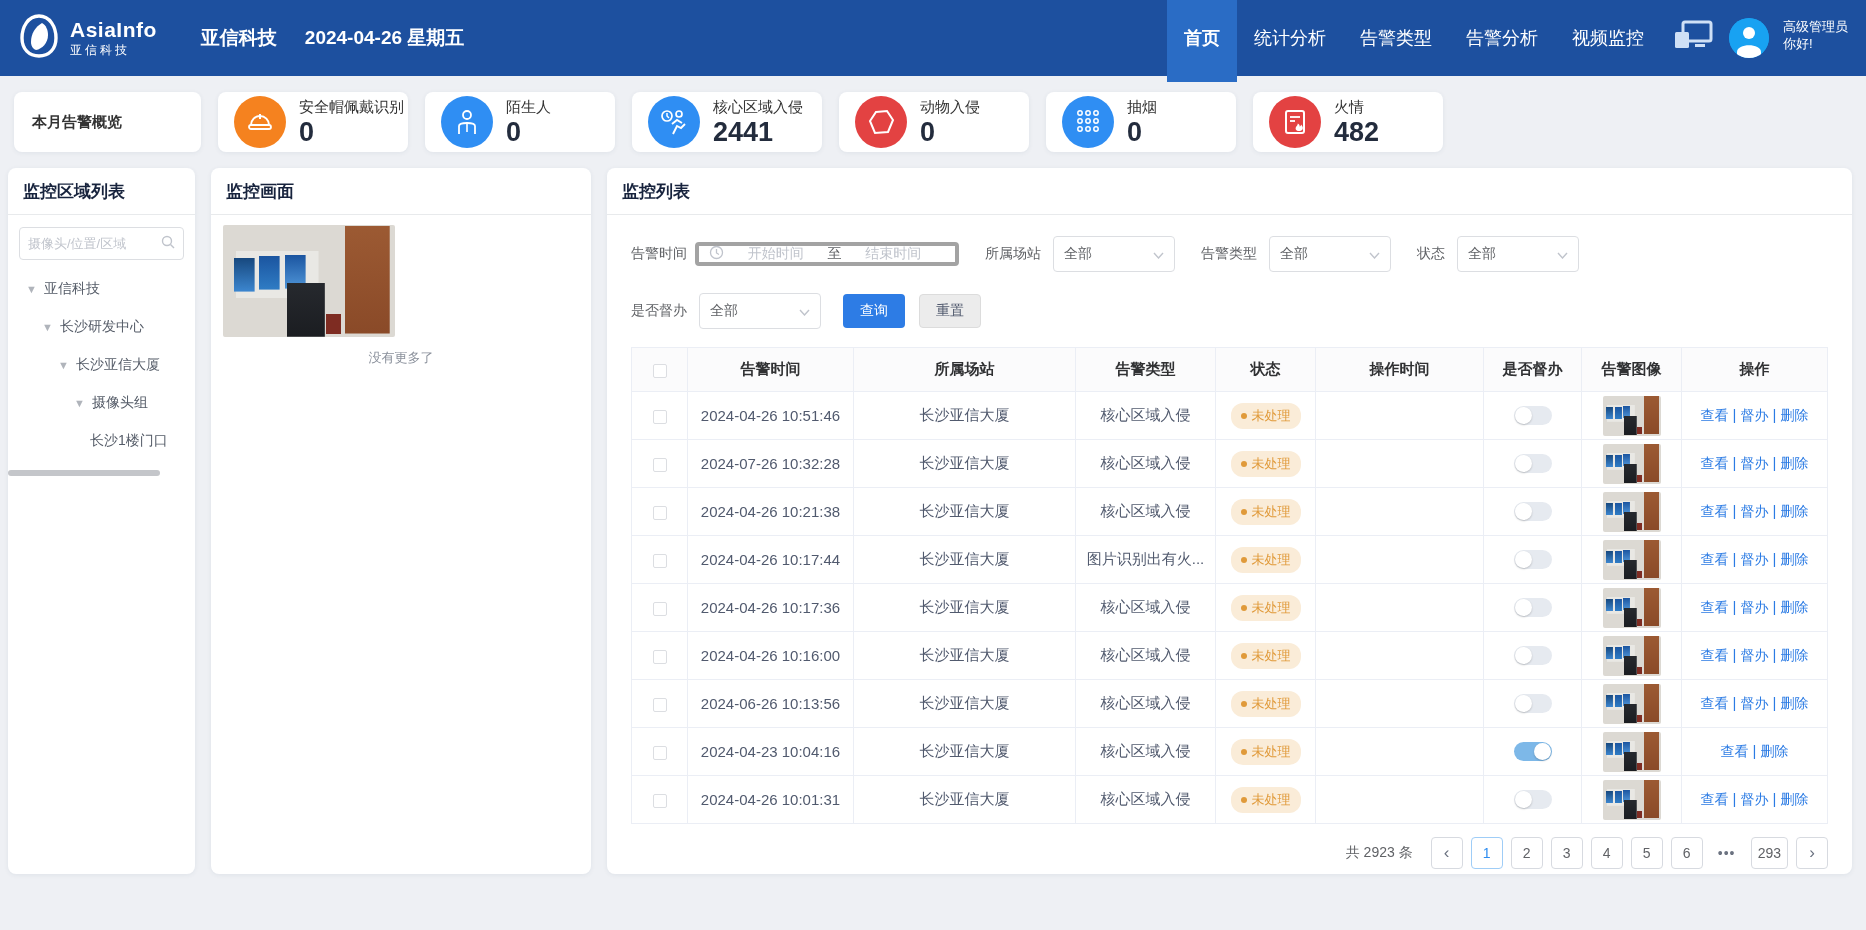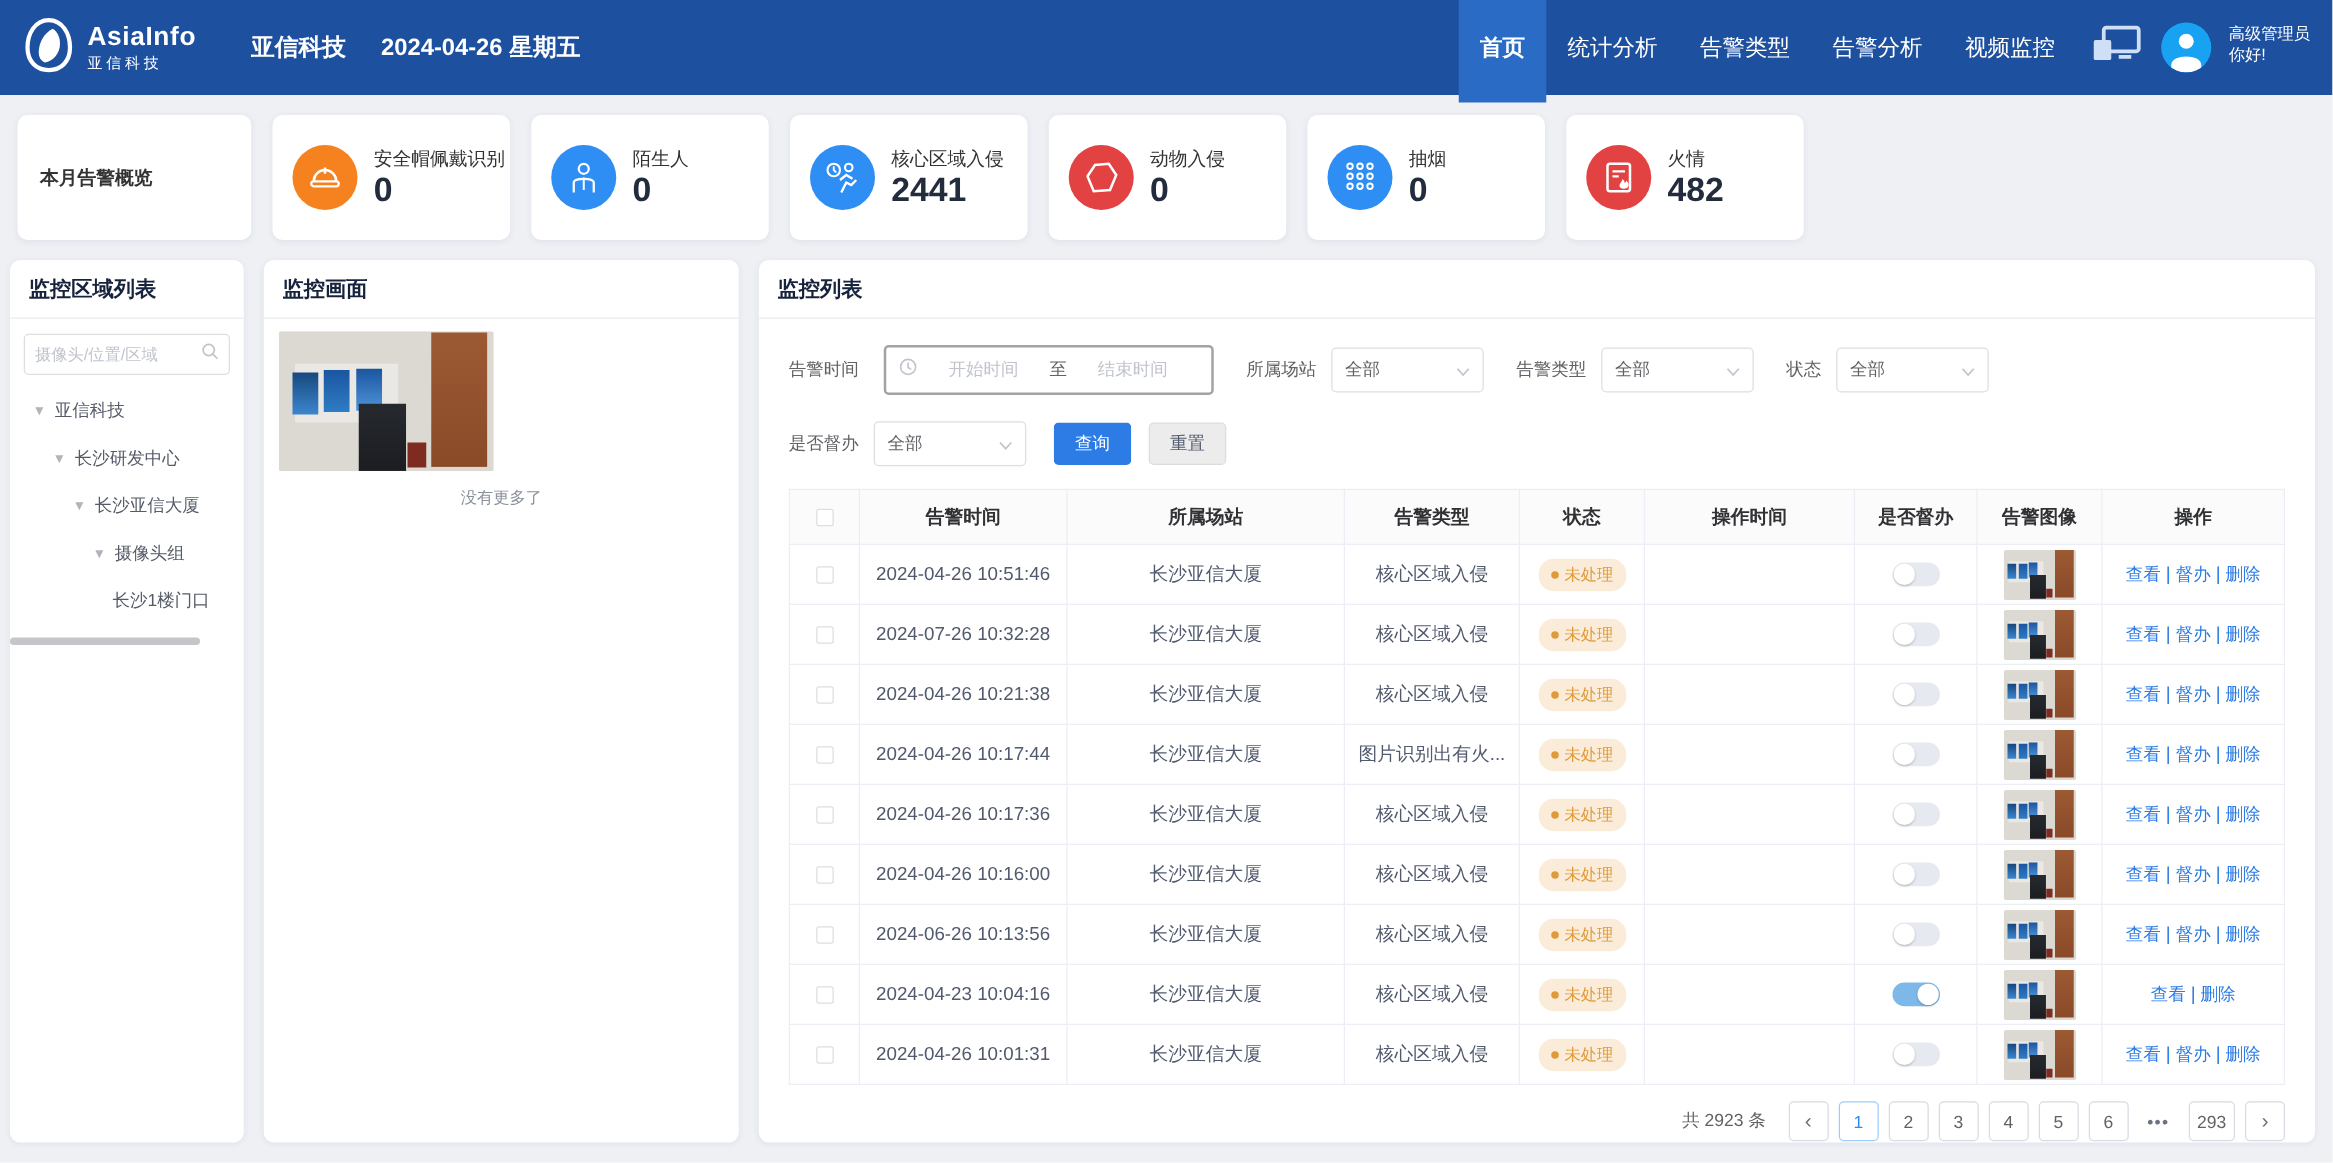--- a/index.html
+++ b/index.html
@@ -17,21 +17,21 @@
   .nav-menu { display:flex; align-items:stretch; height:88px; }
   .nav-item { display:flex; align-items:center; padding:0 17px; font-size:18px; cursor:pointer; }
   .nav-item.active { background:#2a6cc5; font-weight:bold; }
   .nav-icons { display:flex; align-items:flex-start; gap:14px; padding:0 18px 0 10px; }
   .monitor-icon svg { display:block; }
   .avatar { width:40px; height:40px; border-radius:50%; background:#18a2f2; display:flex; align-items:center; justify-content:center; overflow:hidden; }
   .user-text { font-size:13px; line-height:17px; white-space:nowrap; }
 
   
   .cards-row { display:flex; gap:17px; padding:16px 14px 0 14px; }
-  .card { background:#fff; border-radius:8px; height:100px; box-shadow:0 1px 5px rgba(30,50,90,.07); }
+  .card { background:#fff; border-radius:8px; height:60px; box-shadow:0 1px 5px rgba(30,50,90,.07); }
   .card.overview-card { width:187px; display:flex; align-items:center; padding-left:18px; font-size:15px; color:#333; font-weight:bold; }
   .card.stat-card { width:190px; display:flex; align-items:center; padding-left:16px; gap:13px; }
   .stat-icon { width:52px; height:52px; border-radius:50%; display:flex; align-items:center; justify-content:center; flex:none; }
   .stat-meta { display:flex; flex-direction:column; }
   .stat-label { font-size:15px; color:#333; }
   .stat-value { font-size:27px; font-weight:bold; color:#232c3d; line-height:30px; }
 
   
   .main { display:flex; gap:16px; padding:16px 14px 0 8px; height:722px; }
   .panel { background:#fff; border-radius:8px; box-shadow:0 1px 5px rgba(30,50,90,.07); overflow:hidden; }
@@ -64,21 +64,21 @@
     background-position: 66% 97%, 48% 100%, 7% 42%, 24% 40%, 41% 38%, 14% 40%, 96% 30%;
   }
   .cam-thumb-lg { width:172px; height:112px; border-radius:2px; }
   .cam-nomore { text-align:center; font-size:13px; color:#8a909b; margin-top:12px; }
 
   
   .alarm-panel { flex:1; display:flex; flex-direction:column; }
   .alarm-body { padding:0 24px; flex:1; display:flex; flex-direction:column; }
   .filter-row { display:flex; align-items:center; margin-top:21px; }
   .f-label { font-size:14px; color:#606266; flex:none; }
-  .date-range { width:264px; height:40px; border:2px solid #a3a3a3; border-radius:4px; display:flex; align-items:center; padding:0 10px; margin-left:20px; }
+  .date-range { width:264px; height:24px; border:4px solid #a3a3a3; border-radius:4px; display:flex; align-items:center; padding:0 10px; margin-left:8px; }
   .ph { color:#c0c4cc; font-size:14px; }
   .dr-sep { color:#606266; font-size:14px; }
   .dr-part { flex:1; text-align:center; }
   .select { width:122px; height:36px; border:1px solid #dcdee2; border-radius:4px; display:flex; align-items:center; justify-content:space-between; padding:0 10px; margin-left:12px; font-size:14px; color:#606266; cursor:pointer; background:#fff; }
   .chev { color:#c0c4cc; }
   .ml-lg { margin-left:26px; }
   .btn { height:34px; border-radius:4px; font-size:14px; padding:0 16px; cursor:pointer; border:1px solid transparent; font-family:inherit; }
   .btn-primary { background:#2d7ce5; color:#fff; margin-left:22px; }
   .btn-default { background:#ececec; color:#515a6e; border-color:#dcdcdc; margin-left:14px; }
 

